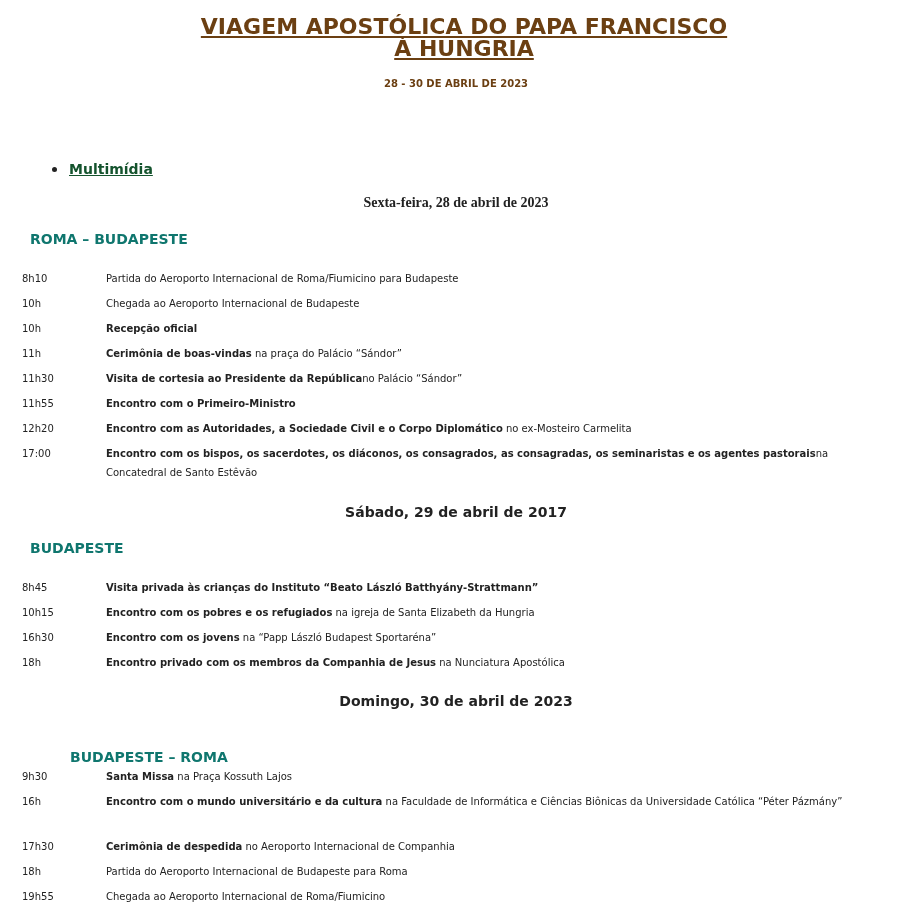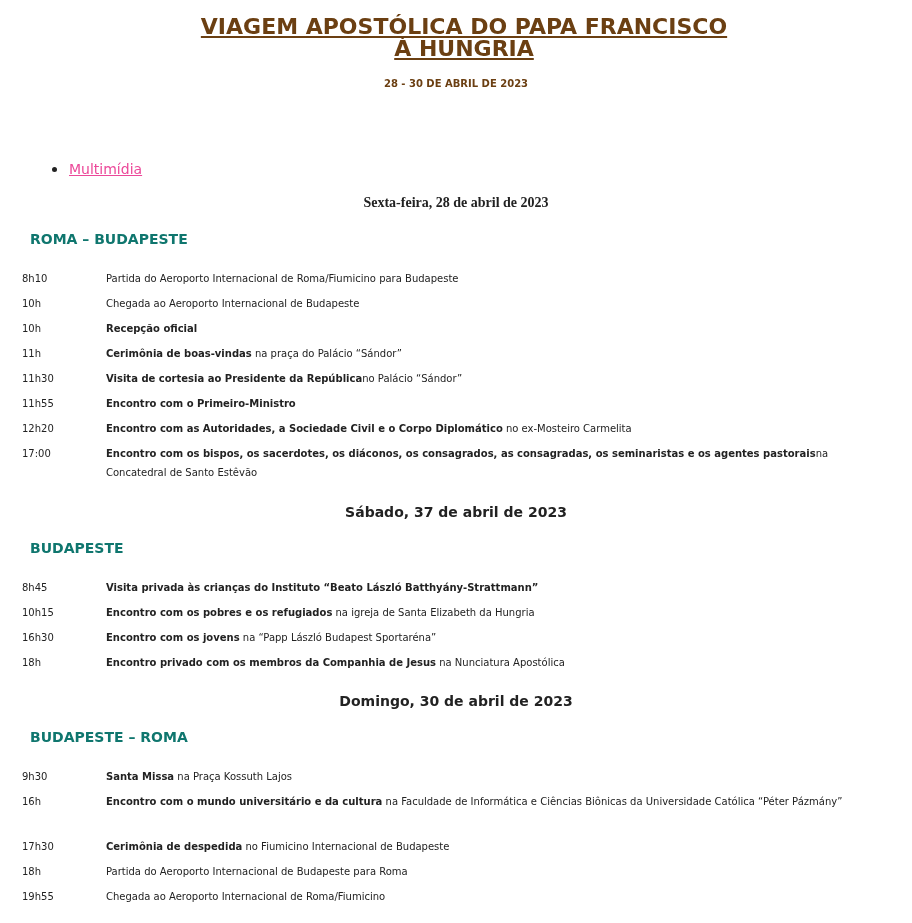--- a/index.html
+++ b/index.html
@@ -18,21 +18,21 @@
     .subtitle {
       position: absolute; left: 0; width: 912px; top: 75px;
       font-size: 10px; line-height: 18px;
     }
     .menu { position: absolute; left: 50px; top: 160px; margin: 0; padding: 0; list-style: none; }
     .menu li { position: relative; padding-left: 19px; line-height: 18px; font-size: 14px; }
     .menu li::before {
       content: ""; position: absolute; left: 2px; top: 7px;
       width: 5px; height: 5px; border-radius: 50%; background: #222;
     }
-    .menu a { color: #ec4899; text-decoration: underline; }
+    .menu a { color: #14532d; text-decoration: underline; font-weight: bold; }
     .day-heading {
       position: absolute; left: 0; width: 912px; text-align: center;
       font-weight: bold; font-size: 14px; line-height: 18px; color: #222;
     }
     .route {
       position: absolute; left: 30px; font-weight: bold; font-size: 14px; line-height: 18px; color: #0f766e;
     }
     .row { position: absolute; left: 22px; width: 850px; font-size: 10px; line-height: 19px; }
     .row .time { position: absolute; left: 0; top: 0; width: 56px; color: #222; }
     .row .desc { margin-left: 84px; color: #222; }
@@ -83,51 +83,51 @@
         <div class="desc"><b>Encontro com o Primeiro-Ministro</b></div>
       </div>
       <div class="row" style="top: 419px;">
         <span class="time">12h20</span>
         <div class="desc"><b>Encontro com as Autoridades, a Sociedade Civil e o Corpo Diplomático</b><span class="plain"> no ex-Mosteiro Carmelita</span></div>
       </div>
       <div class="row" style="top: 444px;">
         <span class="time">17:00</span>
         <div class="desc"><b>Encontro com os bispos, os sacerdotes, os diáconos, os consagrados, as consagradas, os seminaristas e os agentes pastorais</b><span class="plain">na Concatedral de Santo Estêvão</span></div>
       </div>
-      <div class="day-heading" style="top: 503px;">Sábado, 37 de abril de 2023</div>
+      <div class="day-heading" style="top: 503px;">Sábado, 29 de abril de 2017</div>
       <div class="route" style="top: 539px;">BUDAPESTE</div>
       <div class="row" style="top: 578px;">
         <span class="time">8h45</span>
         <div class="desc"><b>Visita privada às crianças do Instituto “Beato László Batthyány-Strattmann”</b></div>
       </div>
       <div class="row" style="top: 603px;">
         <span class="time">10h15</span>
         <div class="desc"><b>Encontro com os pobres e os refugiados</b><span class="plain"> na igreja de Santa Elizabeth da Hungria</span></div>
       </div>
       <div class="row" style="top: 628px;">
         <span class="time">16h30</span>
         <div class="desc"><b>Encontro com os jovens</b><span class="plain"> na “Papp László Budapest Sportaréna”</span></div>
       </div>
       <div class="row" style="top: 653px;">
         <span class="time">18h</span>
         <div class="desc"><b>Encontro privado com os membros da Companhia de Jesus</b><span class="plain"> na Nunciatura Apostólica</span></div>
       </div>
       <div class="day-heading" style="top: 692px;">Domingo, 30 de abril de 2023</div>
-      <div class="route" style="top: 728px;">BUDAPESTE – ROMA</div>
+      <div class="route" style="top: 748px; margin-left: 40px;">BUDAPESTE – ROMA</div>
       <div class="row" style="top: 767px;">
         <span class="time">9h30</span>
         <div class="desc"><b>Santa Missa</b><span class="plain"> na Praça Kossuth Lajos</span></div>
       </div>
       <div class="row" style="top: 792px;">
         <span class="time">16h</span>
         <div class="desc"><b>Encontro com o mundo universitário e da cultura</b><span class="plain"> na Faculdade de Informática e Ciências Biônicas da Universidade Católica “Péter Pázmány”</span></div>
       </div>
       <div class="row" style="top: 837px;">
         <span class="time">17h30</span>
-        <div class="desc"><b>Cerimônia de despedida</b><span class="plain"> no Fiumicino Internacional de Budapeste</span></div>
+        <div class="desc"><b>Cerimônia de despedida</b><span class="plain"> no Aeroporto Internacional de Companhia</span></div>
       </div>
       <div class="row" style="top: 862px;">
         <span class="time">18h</span>
         <div class="desc"><span class="plain">Partida do Aeroporto Internacional de Budapeste para Roma</span></div>
       </div>
       <div class="row" style="top: 887px;">
         <span class="time">19h55</span>
         <div class="desc"><span class="plain">Chegada ao Aeroporto Internacional de Roma/Fiumicino</span></div>
       </div>
     </div>

